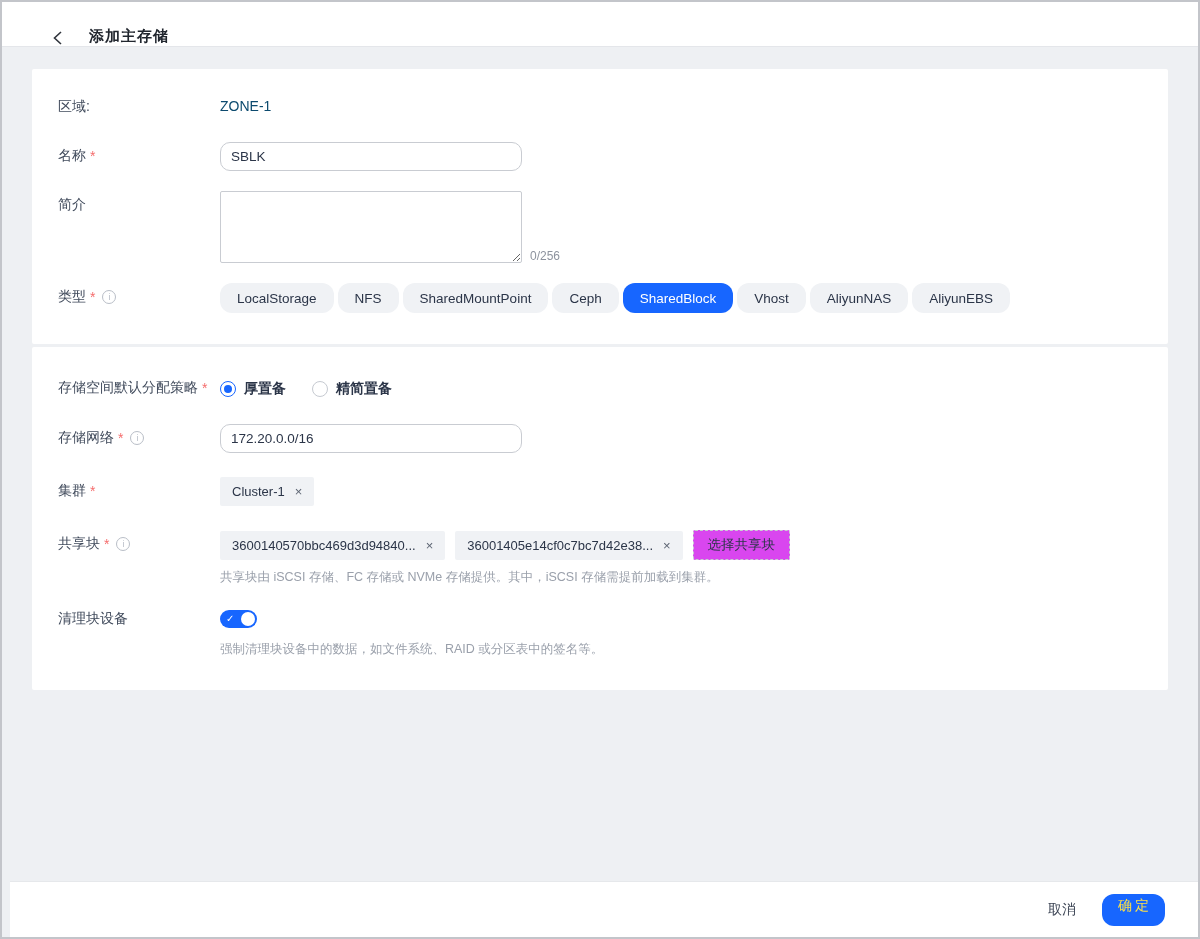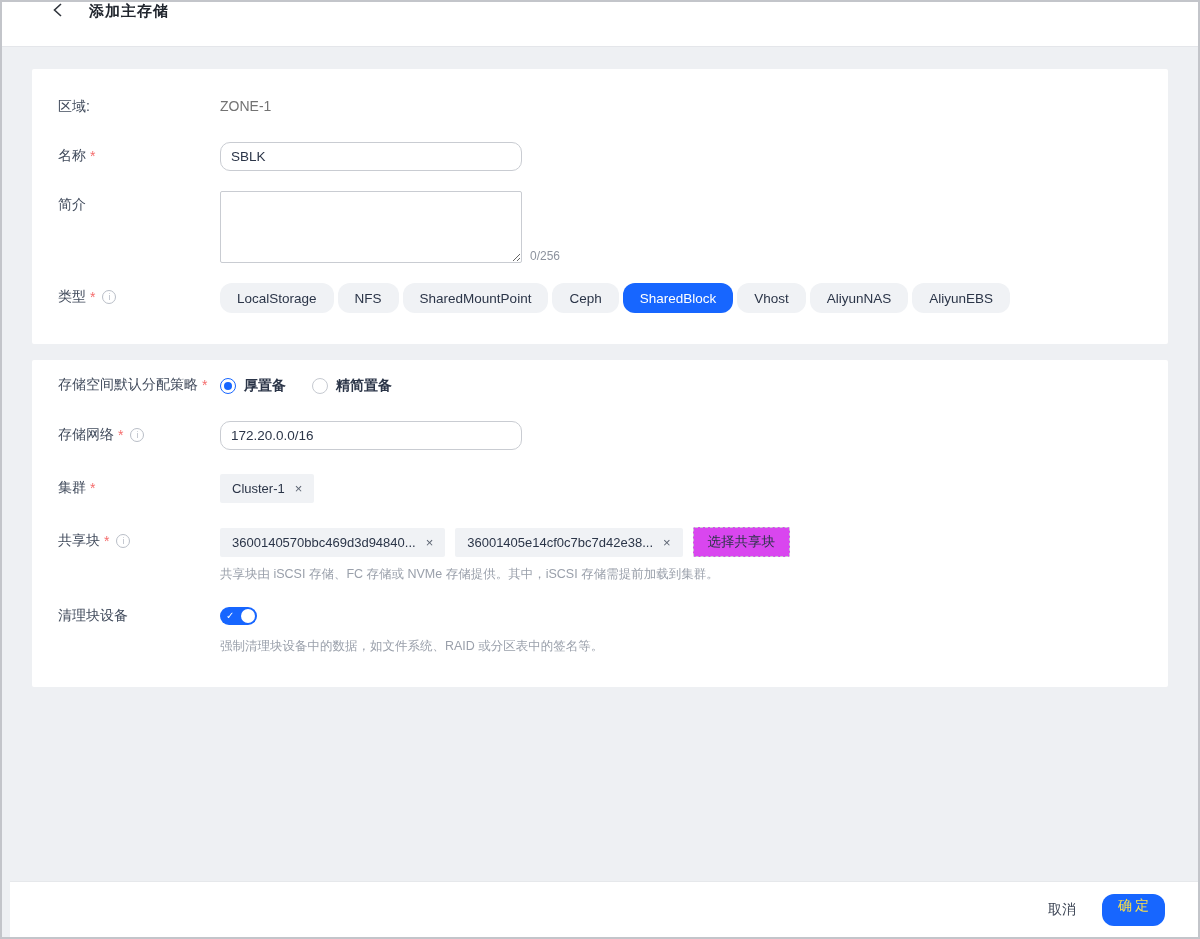--- a/index.html
+++ b/index.html
@@ -8,48 +8,48 @@
     font-family: "Liberation Sans", "DejaVu Sans", sans-serif;
     background:#eef0f3;
     border:2px solid #c3c5ca;
     position:relative;
     color:#414b5c;
     overflow:hidden;
   }
   
   .header {
     height:45px; background:#fff; border-bottom:1px solid #e4e6ea;
-    display:flex; align-items:flex-start; padding-left:50px;
+    display:flex; align-items:flex-end; padding-left:50px;
   }
   .back-btn { display:flex; align-items:center; cursor:pointer; margin-right:26px; }
   .page-title { font-size:15px; font-weight:bold; color:#21262e; letter-spacing:1px; }
 
   
   .card { background:#fff; margin:0 30px; border-radius:2px; }
   .card-1 { margin-top:22px; padding:29px 26px 31px; }
-  .card-2 { margin-top:16px; padding:16px 26px 32px; }
+  .card-2 { margin-top:3px; padding:32px 26px 32px; }
 
   .form-row { display:flex; align-items:flex-start; }
   .label-col {
     width:162px; flex-shrink:0; font-size:14px; color:#414b5c;
     padding-top:5px; display:flex; align-items:center;
   }
   .label-col.no-pad { padding-top:0; }
   .required { color:#f56c6c; margin-left:4px; font-size:14px; }
   .info-icon {
     width:14px; height:14px; border:1px solid #b9bec7; border-radius:50%;
     color:#b9bec7; font-size:9px; line-height:12px; text-align:center;
     margin-left:7px; display:inline-block; font-style:normal; flex-shrink:0;
   }
 
   .mb-26 { margin-bottom:26px;text-align:center; }
   .mb-24 { margin-bottom:24px; }
   .mb-20 { margin-bottom:20px; }
 
-  .static-value { font-size:14px; color:#737373; padding-top:0; }
+  .static-value { font-size:14px; color:#0c4a6e; padding-top:0; }
 
   .text-input {
     width:302px; height:29px; border:1px solid #c9ccd2; border-radius:10px;
     padding:0 10px; font-size:13.5px; color:#2b3548; background:#fff;
     font-family:"Liberation Sans","DejaVu Sans",sans-serif; outline:none;
   }
   .desc-wrap { display:flex; align-items:flex-end; }
   .desc-textarea {
     width:302px; height:72px; border:1px solid #c9ccd2; border-radius:2px;
     padding:6px 10px; font-size:13.5px; resize:both;

